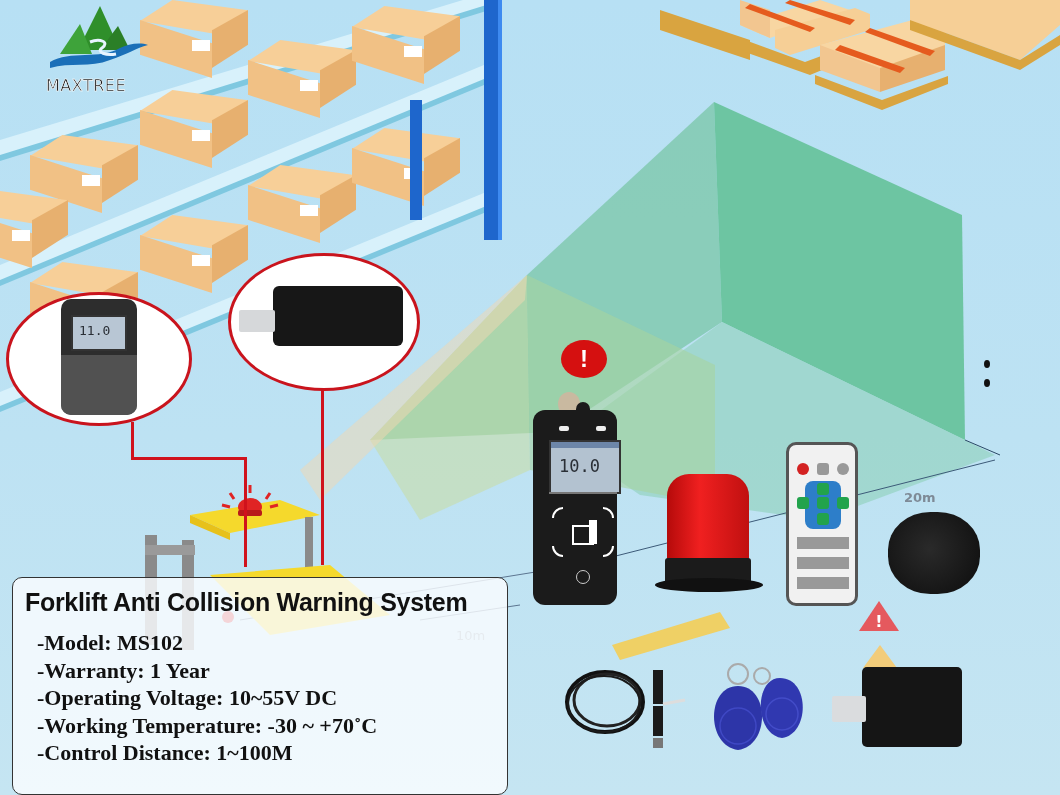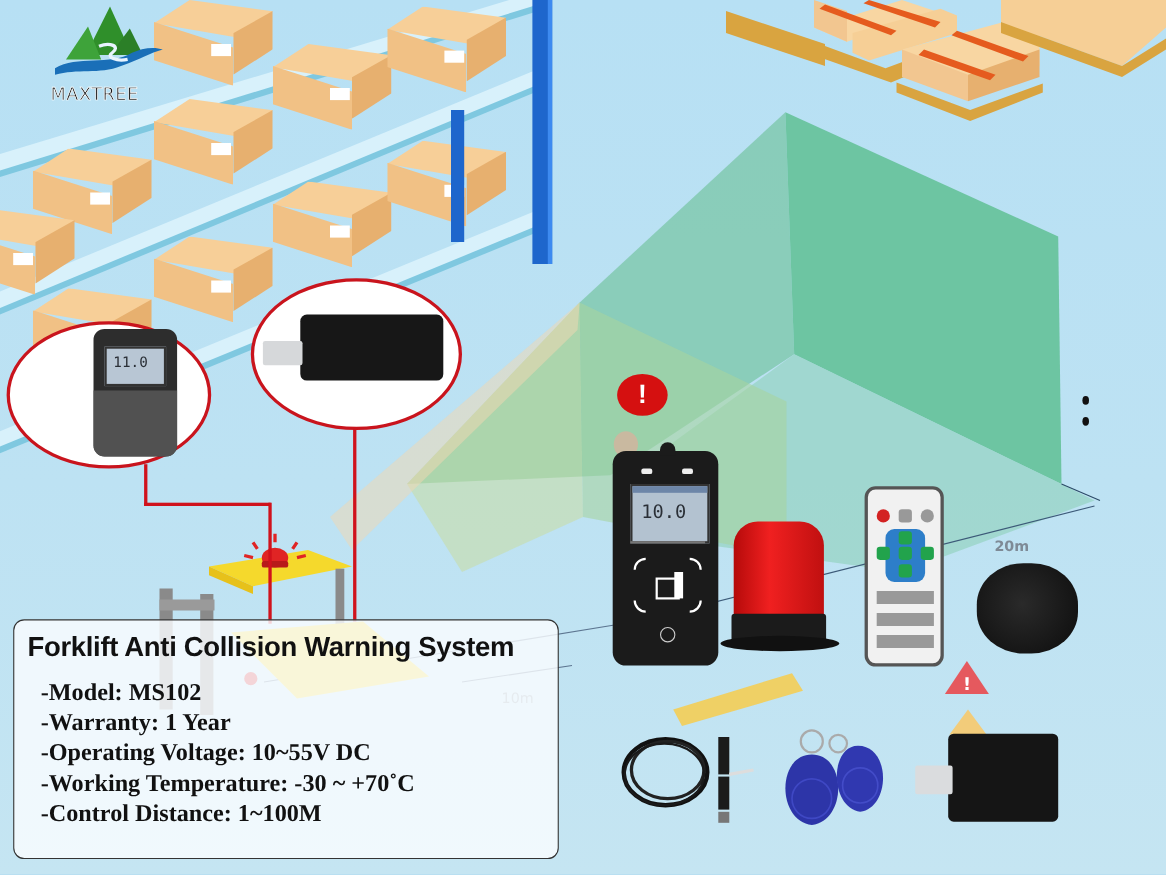--- a/index.html
+++ b/index.html
@@ -11,25 +11,25 @@
   .box .front{position:absolute;left:0;top:20px;width:72px;height:58px;background:#f1c185;clip-path:polygon(0 0,100% 40%,100% 100%,0 60%);}
   .box .side{position:absolute;left:72px;top:10px;width:36px;height:58px;background:#e7b06f;clip-path:polygon(0 35%,100% 0,100% 60%,0 100%);}
   .box .label{position:absolute;left:52px;top:40px;width:18px;height:11px;background:#fff;}
   .upright{position:absolute;left:484px;top:0;width:14px;height:240px;background:#1e66cc;border-right:4px solid #3d8af0;}
   
   .zone{position:absolute;left:0;top:0;width:1060px;height:795px;pointer-events:none;}
   
   .callout{position:absolute;border:3px solid #c9141d;background:#fff;border-radius:50%;}
   .wire{position:absolute;background:#d0121c;}
   
-  .dev{position:absolute;background:#1b1b1b;border-radius:10px;margin-left:24px;}
+  .dev{position:absolute;background:#1b1b1b;border-radius:10px;}
   .dev .screen{position:absolute;background:#a9b6c3;border:2px solid #333;}
   .dev .reading{position:absolute;font-family:"DejaVu Sans Mono",monospace;color:#2a2f36;}
   
-  .info{position:absolute;left:12px;top:563px;width:496px;height:218px;border:1.5px solid #333;border-radius:10px;background:rgba(250,252,255,0.82);box-sizing:border-box;padding:10px 0 0 12px;}
+  .info{position:absolute;left:12px;top:577px;width:496px;height:218px;border:1.5px solid #333;border-radius:10px;background:rgba(250,252,255,0.82);box-sizing:border-box;padding:10px 0 0 12px;}
   .info h1{margin:0 0 4px 0;font-family:"Liberation Sans",sans-serif;font-weight:bold;font-size:25px;color:#111;letter-spacing:-0.3px;}
   .info ul{list-style:none;margin:12px;padding:0;}
   .info li{font-family:"Liberation Serif",serif;font-weight:bold;font-size:22px;line-height:27.5px;color:#111;}
   .dist{position:absolute;font-family:"DejaVu Sans",sans-serif;color:#8a9aa6;font-size:13px;}
   .logo-text{position:absolute;left:26px;top:76px;font-family:"DejaVu Sans",sans-serif;font-weight:normal;font-size:16px;color:#161616;letter-spacing:0.5px;-webkit-text-stroke:0.6px #fff;}
 </style>
 </head>
 <body>
 
 <div class="scene">
@@ -184,21 +184,21 @@
 
   <div class="callout" style="left:228px;top:253px;width:186px;height:132px">
     <div class="abs" style="left:42px;top:30px;width:130px;height:60px;background:#171717;border-radius:6px"></div>
     <div class="abs" style="left:8px;top:54px;width:36px;height:22px;background:#d6d8da;border-radius:2px"></div>
   </div>
 
   <div class="abs" style="left:561px;top:340px;width:46px;height:38px;border-radius:50%;background:#d51010;color:#fff;font-weight:bold;font-size:24px;text-align:center;line-height:38px">!</div>
 
   <div class="abs" style="left:558px;top:392px;width:22px;height:24px;border-radius:50%;background:#c9b9a0"></div>
 
-  <div class="dev" style="left:533px;top:410px;width:96px;height:195px;border-radius:12px">
+  <div class="dev" style="left:533px;top:410px;width:84px;height:195px;border-radius:12px">
     <div class="abs" style="left:43px;top:-8px;width:14px;height:12px;border-radius:7px 7px 0 0;background:#1b1b1b"></div>
     <div class="abs" style="left:26px;top:16px;width:10px;height:5px;background:#eee;border-radius:2px"></div>
     <div class="abs" style="left:63px;top:16px;width:10px;height:5px;background:#eee;border-radius:2px"></div>
     <div class="screen" style="left:16px;top:30px;width:68px;height:50px;background:#b3c2d0">
       <div class="abs" style="left:0;top:0;width:68px;height:6px;background:#6d86a8"></div>
       <div class="reading" style="left:8px;top:14px;font-size:17px">10.0</div>
     </div>
     <div class="abs" style="left:16px;top:82px;width:68px;height:2px;background:#777"></div>
     <svg class="abs" style="left:16px;top:94px" width="68" height="56">
       <path d="M4,14 a10,10 0 0 1 10,-10" stroke="#fff" stroke-width="2" fill="none"></path>

